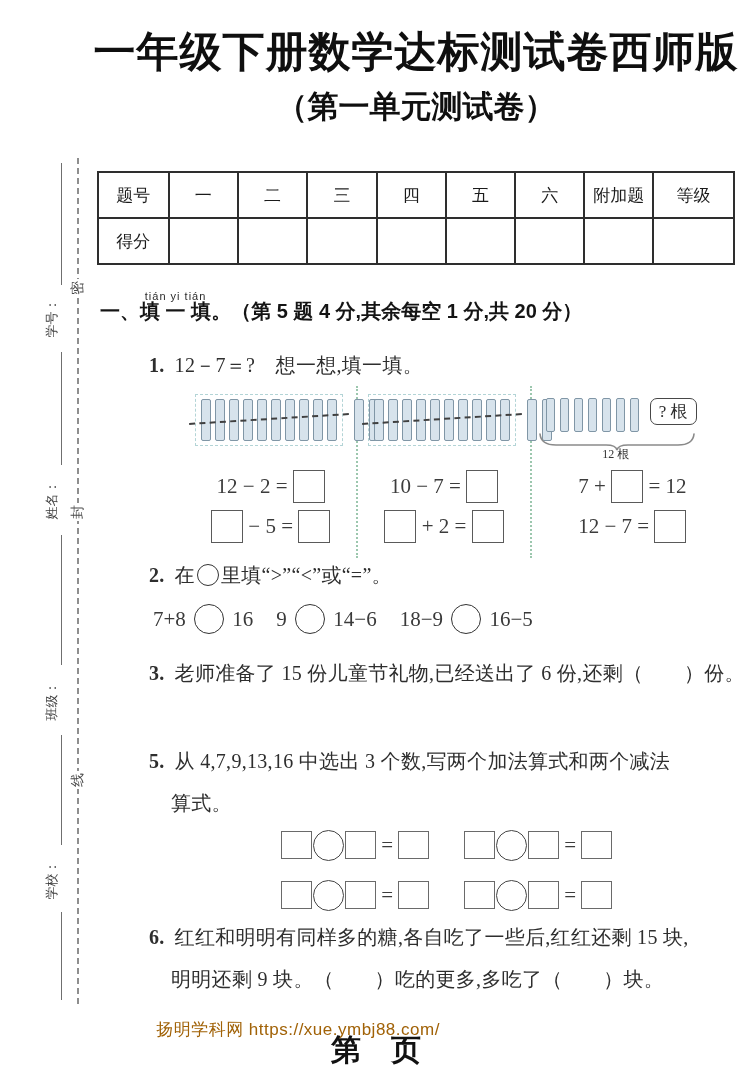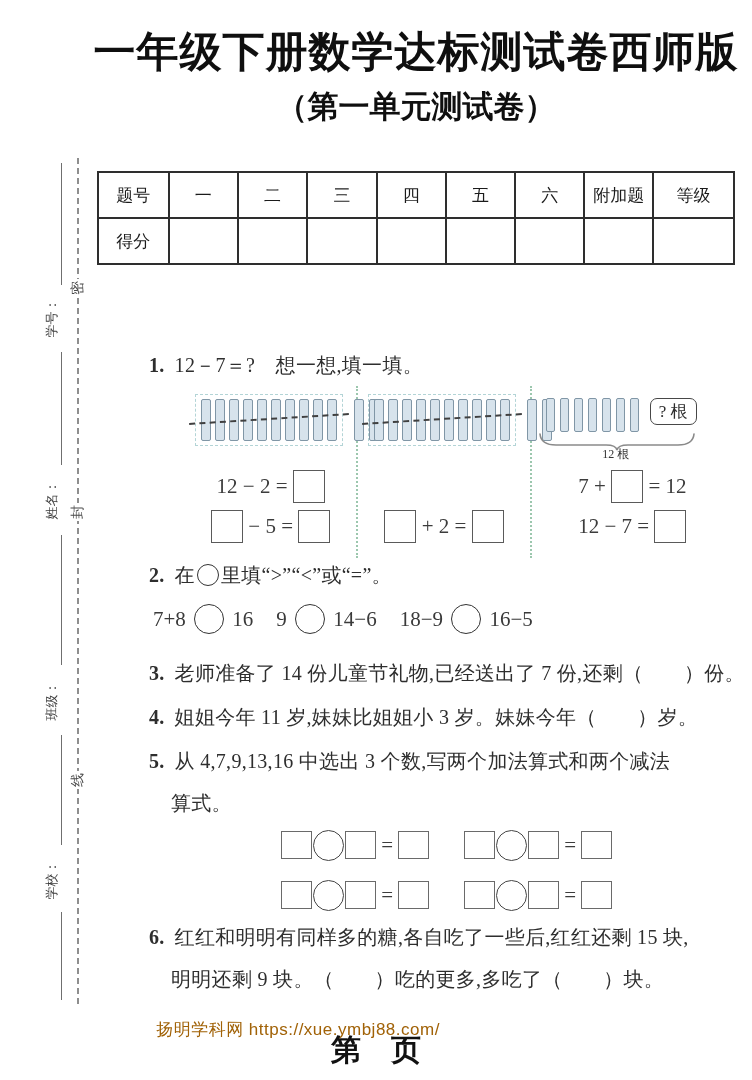--- a/index.html
+++ b/index.html
@@ -140,20 +140,21 @@
         <td></td>
         <td></td>
         <td></td>
         <td></td>
         <td></td>
         <td></td>
       </tr>
     </tbody>
       </table>
 
+    <div class="sec1"><span>一、</span><ruby><span>填 一 填</span><rt>tián yi tián</rt></ruby><span>。（第 5 题 4 分,其余每空 1 分,共 20 分）</span></div>
 
     <div class="qline" style="top:352px;left:52px"><span class="qnum">1.</span><span>12－7＝?　想一想,填一填。</span></div>
 
     <div class="panels">
       <div class="panel p1 divided">
         <div class="sticksrow">
           <span class="bundle">
               <span class="tie"></span>
               <span class="stick"></span>
               <span class="stick"></span>
@@ -194,20 +195,24 @@
               <span class="stick"></span>
               <span class="stick"></span>
               <span class="stick"></span>
               <span class="stick"></span>
             </span>
           <span class="loose">
               <span class="stick"></span>
               <span class="stick"></span>
             </span>
         </div>
+        <div class="eq r1">
+            <span class="t">10 − 7 = </span>
+            <span class="sq"></span>
+          </div>
         <div class="eq r2">
             <span class="sq"></span>
             <span class="t"> + 2 = </span>
             <span class="sq"></span>
           </div>
       </div>
       <div class="panel p3">
         <div class="sticks7">
             <span class="stick"></span>
             <span class="stick"></span>
@@ -248,22 +253,21 @@
           <span class="ci"></span>
           <span class="t"> 14−6</span>
         </div>
       <div class="cmp">
           <span class="t">18−9 </span>
           <span class="ci"></span>
           <span class="t"> 16−5</span>
         </div>
     </div>
 
-    <div class="qline" style="top:660px;left:52px"><span class="qnum">3.</span><span>老师准备了 14 份儿童节礼物,已经送出了 7 份,还剩（　　）份。</span></div>
-    <div class="qline" style="top:704px;left:52px"><span class="qnum">4.</span><span>姐姐今年 11 岁,妹妹比姐姐小 3 岁。妹妹今年（　　）岁。</span></div>
+    <div class="qline" style="top:660px;left:52px"><span class="qnum">3.</span><span>老师准备了 15 份儿童节礼物,已经送出了 6 份,还剩（　　）份。</span></div>
 
     <div class="qline" style="top:748px;left:52px"><span class="qnum">5.</span><span>从 4,7,9,13,16 中选出 3 个数,写两个加法算式和两个减法</span></div>
     <div class="qline" style="top:790px;left:74px">算式。</div>
     <div class="tpls">
       <div class="tpl">
           <span class="sq"></span>
           <span class="ci"></span>
           <span class="sq"></span>
           <span class="t"> = </span>
           <span class="sq"></span>

